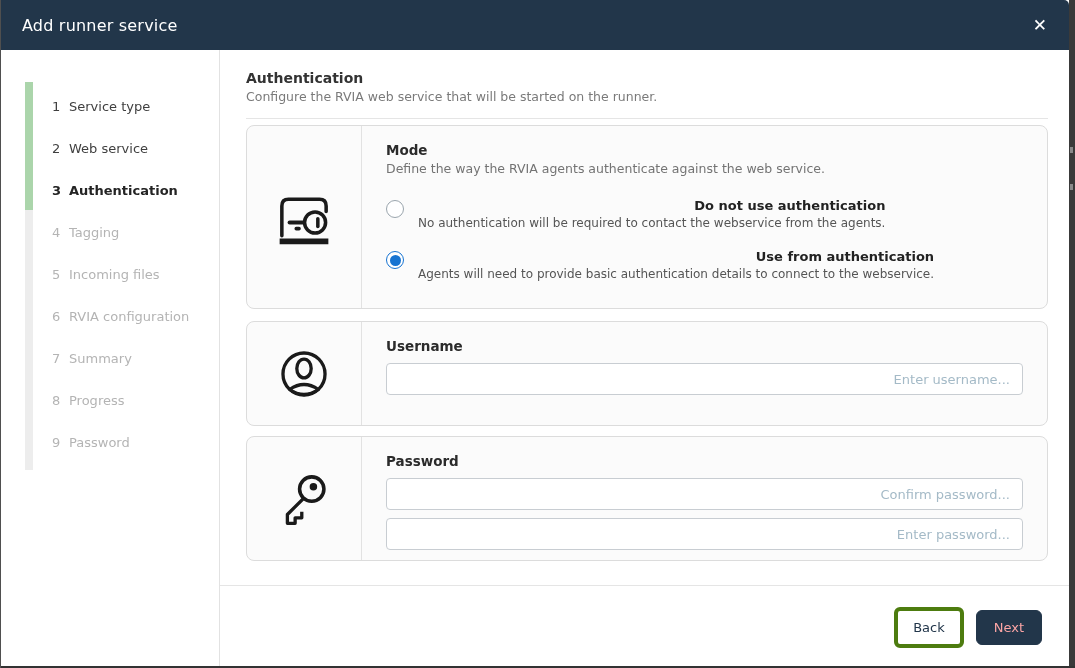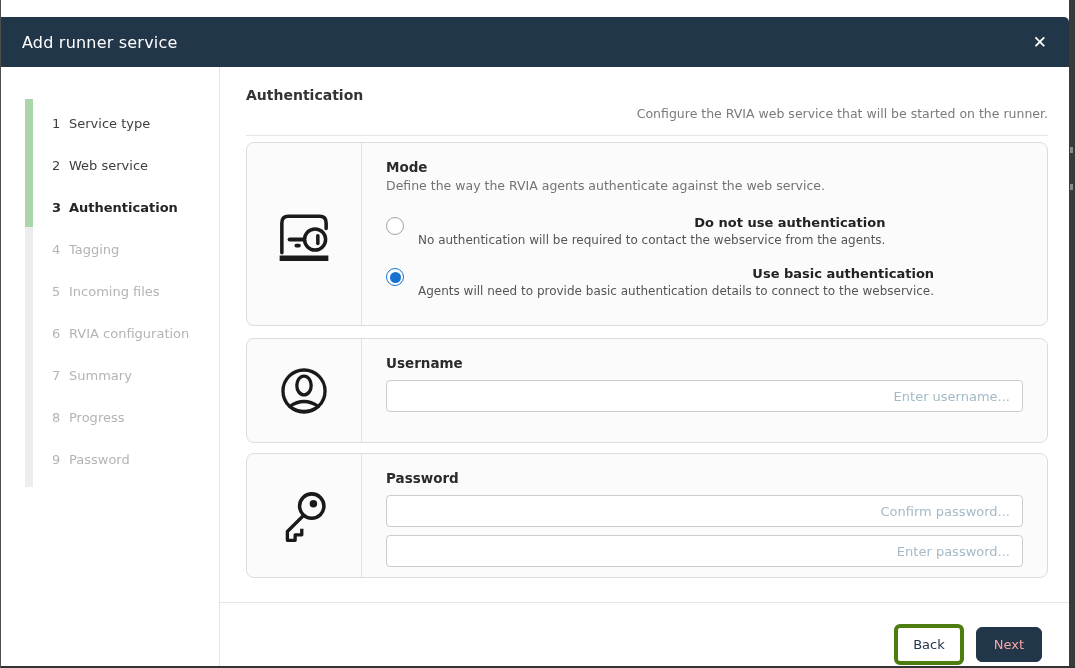--- a/index.html
+++ b/index.html
@@ -4,21 +4,21 @@
 <style>
   * { margin: 0; padding: 0; box-sizing: border-box; }
   html, body { width: 1075px; height: 668px; }
   body {
     font-family: "DejaVu Sans", "Liberation Sans", sans-serif;
     background: #ffffff;
     position: relative;
     overflow: hidden;
     color: #333;
   }
-  .window { position: absolute; inset: 0; width: 1069px; height: 622px; background: #fff; margin-top: 17px; }
+  .window { position: absolute; inset: 0; width: 1069px; height: 622px; background: #fff; }
 
   
   .edge-right { position: absolute; right: 0; top: 0; width: 6px; height: 668px; background: #3a3a3a; z-index: 50; }
   .edge-right .notch { position: absolute; left: 1px; width: 3px; height: 6px; background: #8a8a8a; }
   .edge-bottom { position: absolute; left: 0; bottom: 0; width: 1075px; height: 2px; background: #333; z-index: 51; }
   .edge-left { position: absolute; left: 0; top: 0; width: 1px; height: 668px; background: #4f4f4f; z-index: 51; }
 
   
   .titlebar {
     height: 50px; background: var(--navy, #22364a); color: #fff;
@@ -39,21 +39,21 @@
   .steps li { height: 42px; display: flex; align-items: center; font-size: 13px; }
   .steps .num { width: 23px; padding-left: 6px; flex: none; }
   .steps li.done { color: #3f3f3f; }
   .steps li.active { color: #242424; font-weight: bold; }
   .steps li.upcoming { color: #b4b4b4; }
 
   
   .main { flex: 1; display: flex; flex-direction: column; }
   .content { padding: 20px 21px 0 26px; }
   .section-title { font-size: 14px; font-weight: bold; color: #333; }
-  .section-sub { font-size: 12.5px; color: #7a7a7a; margin-top: 3px; text-align: right; }
+  .section-sub { font-size: 12.5px; color: #7a7a7a; margin-top: 3px; }
   .divider { border: none; border-top: 1px solid #e5e5e5; margin-top: 14px; }
 
   .card {
     display: flex; background: #fbfbfb;
     border: 1px solid #dcdcdc; border-radius: 8px; overflow: hidden;
   }
   .card-mode { margin-top: 6px; height: 184px; }
   .card-username { margin-top: 12px; height: 105px; }
   .card-password { margin-top: 10px; height: 125px; }
   .icon-col { width: 115px; flex: none; border-right: 1px solid #e2e2e2; display: flex; align-items: center; justify-content: center; }
@@ -174,21 +174,21 @@
               <div class="option">
                 <span class="radio"></span>
                 <span>
                   <div class="option-label">Do not use authentication</div>
                   <div class="option-desc">No authentication will be required to contact the webservice from the agents.</div>
                 </span>
               </div>
               <div class="option selected">
                 <span class="radio"></span>
                 <span>
-                  <div class="option-label">Use basic authentication</div>
+                  <div class="option-label">Use from authentication</div>
                   <div class="option-desc">Agents will need to provide basic authentication details to connect to the webservice.</div>
                 </span>
               </div>
             </div>
           </div>
         </div>
 
         <div class="card card-username">
           <div class="icon-col">
             <svg class="icon-svg" width="62" height="62" viewBox="0 0 56 56" fill="none">

